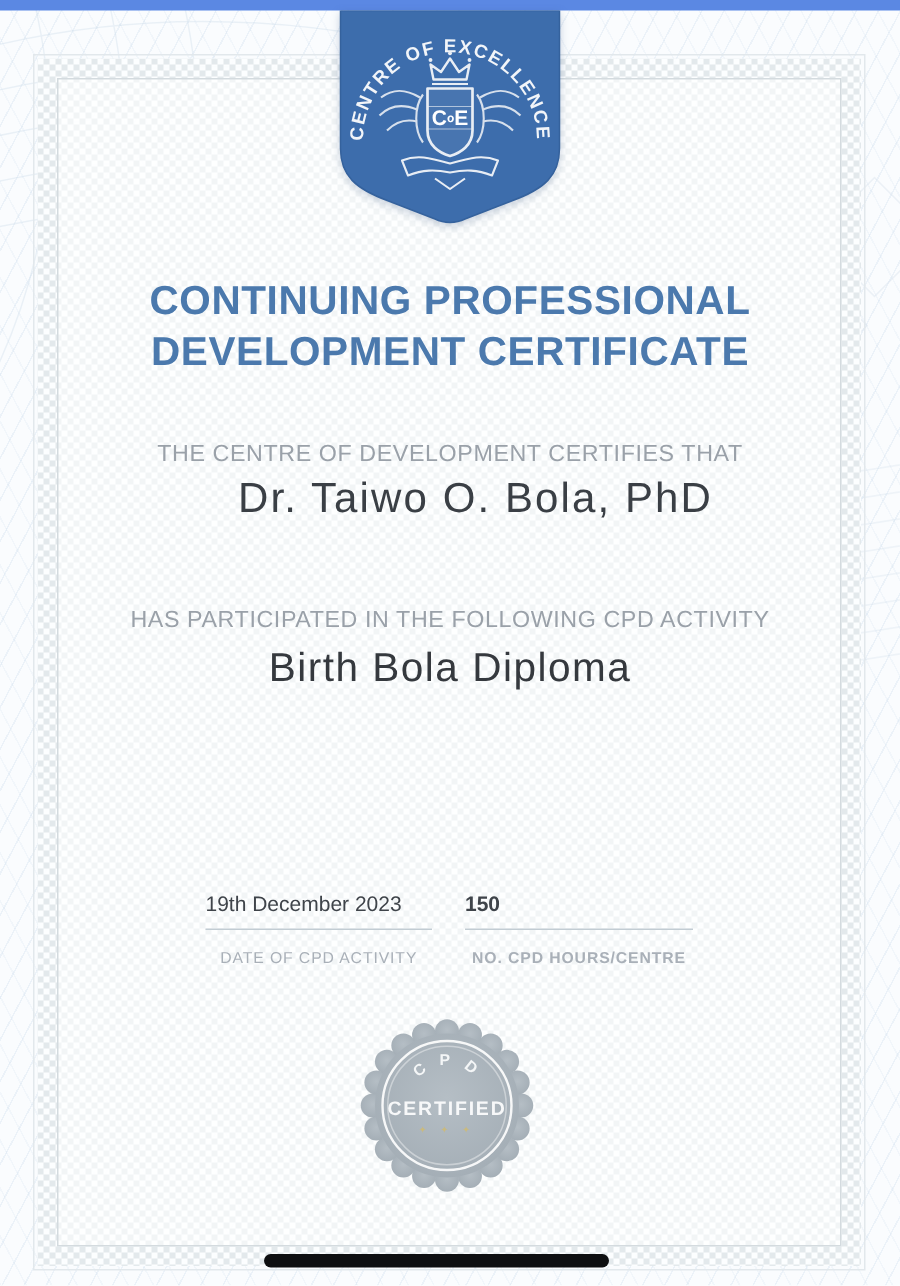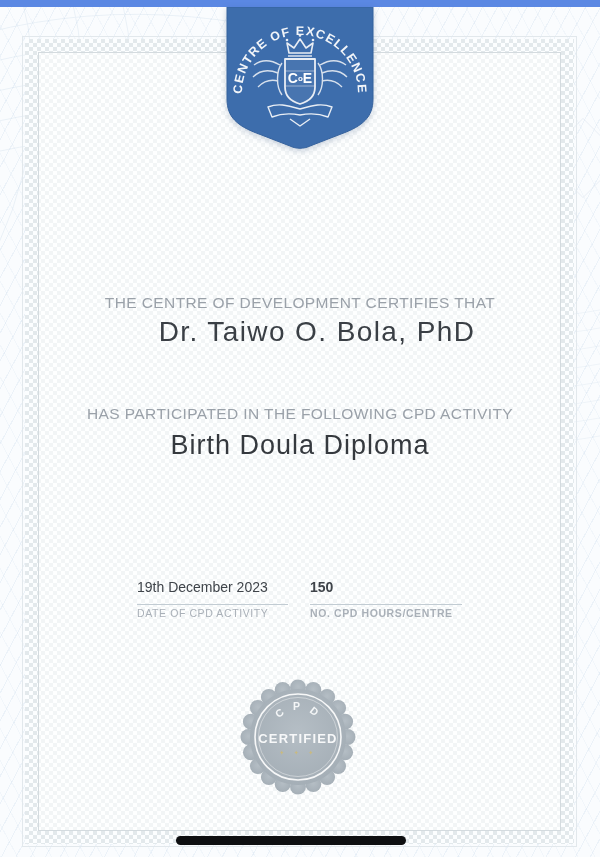--- a/index.html
+++ b/index.html
@@ -40,26 +40,26 @@
 
   .centered{position:absolute;left:0;width:600px;text-align:center;z-index:4;}
   .title-line{font-size:27px;line-height:34px;font-weight:bold;color:#4b79ad;letter-spacing:0.4px;}
   .title-block{top:183px;}
   .intro{font-size:15.5px;color:#9aa1a9;letter-spacing:0.4px;}
   .certifies{top:294px;}
   .recipient{top:316px;font-size:28px;color:#3a3f45;letter-spacing:1.4px;padding-left:17px;}
   .participated{top:405px;text-align:center;}
   .activity-name{top:430px;font-size:27px;color:#35393e;letter-spacing:1px;}
 
-  .field{position:absolute;top:578px;z-index:4;}
+  .field{position:absolute;top:593px;z-index:4;}
   .field-date{left:137px;width:151px;}
   .field-hours{left:310px;width:152px;font-weight:bold;}
   .field-value{font-size:14px;color:#3f444a;line-height:18px;padding-bottom:8px;
                border-bottom:1px solid #c2ccd3;}
-  .field-label{margin-top:2px;font-size:10.5px;color:#a9b0b8;letter-spacing:0.6px;}
+  .field-label{margin-top:13px;font-size:10.5px;color:#a9b0b8;letter-spacing:0.6px;text-align:center;}
 
   .seal{position:absolute;left:238px;top:677px;width:120px;height:120px;z-index:4;}
 
   .home-indicator{position:absolute;left:176px;top:836px;width:230px;height:9px;
                   border-radius:5px;background:#0e0f11;z-index:7;}
 </style>
 </head>
 <body>
 
 <div class="texture"></div>
@@ -145,27 +145,29 @@
         <path d="M 64,112 L 74,119 L 84,112"></path>
       </g>
     </g>
     <text x="74" y="76" text-anchor="middle" fill="#ffffff" font-weight="bold" font-family="Liberation Sans, sans-serif" font-size="14">
       <tspan>C</tspan><tspan font-size="8" dy="-2">o</tspan><tspan font-size="14" dy="2">E</tspan>
     </text>
   </svg>
 </div>
 
 <div class="centered title-block">
+  <div class="title-line">CONTINUING PROFESSIONAL</div>
+  <div class="title-line">DEVELOPMENT CERTIFICATE</div>
 </div>
 
 <div class="centered intro certifies">THE CENTRE OF DEVELOPMENT CERTIFIES THAT</div>
 <div class="centered recipient">Dr. Taiwo O. Bola, PhD</div>
 
 <div class="centered intro participated">HAS PARTICIPATED IN THE FOLLOWING CPD ACTIVITY</div>
-<div class="centered activity-name">Birth Doula Diploma</div>
+<div class="centered activity-name">Birth Bola Diploma</div>
 
 <div class="field field-date">
   <div class="field-value">19th December 2023</div>
   <div class="field-label">DATE OF CPD ACTIVITY</div>
 </div>
 <div class="field field-hours">
   <div class="field-value">150</div>
   <div class="field-label">NO. CPD HOURS/CENTRE</div>
 </div>
 

